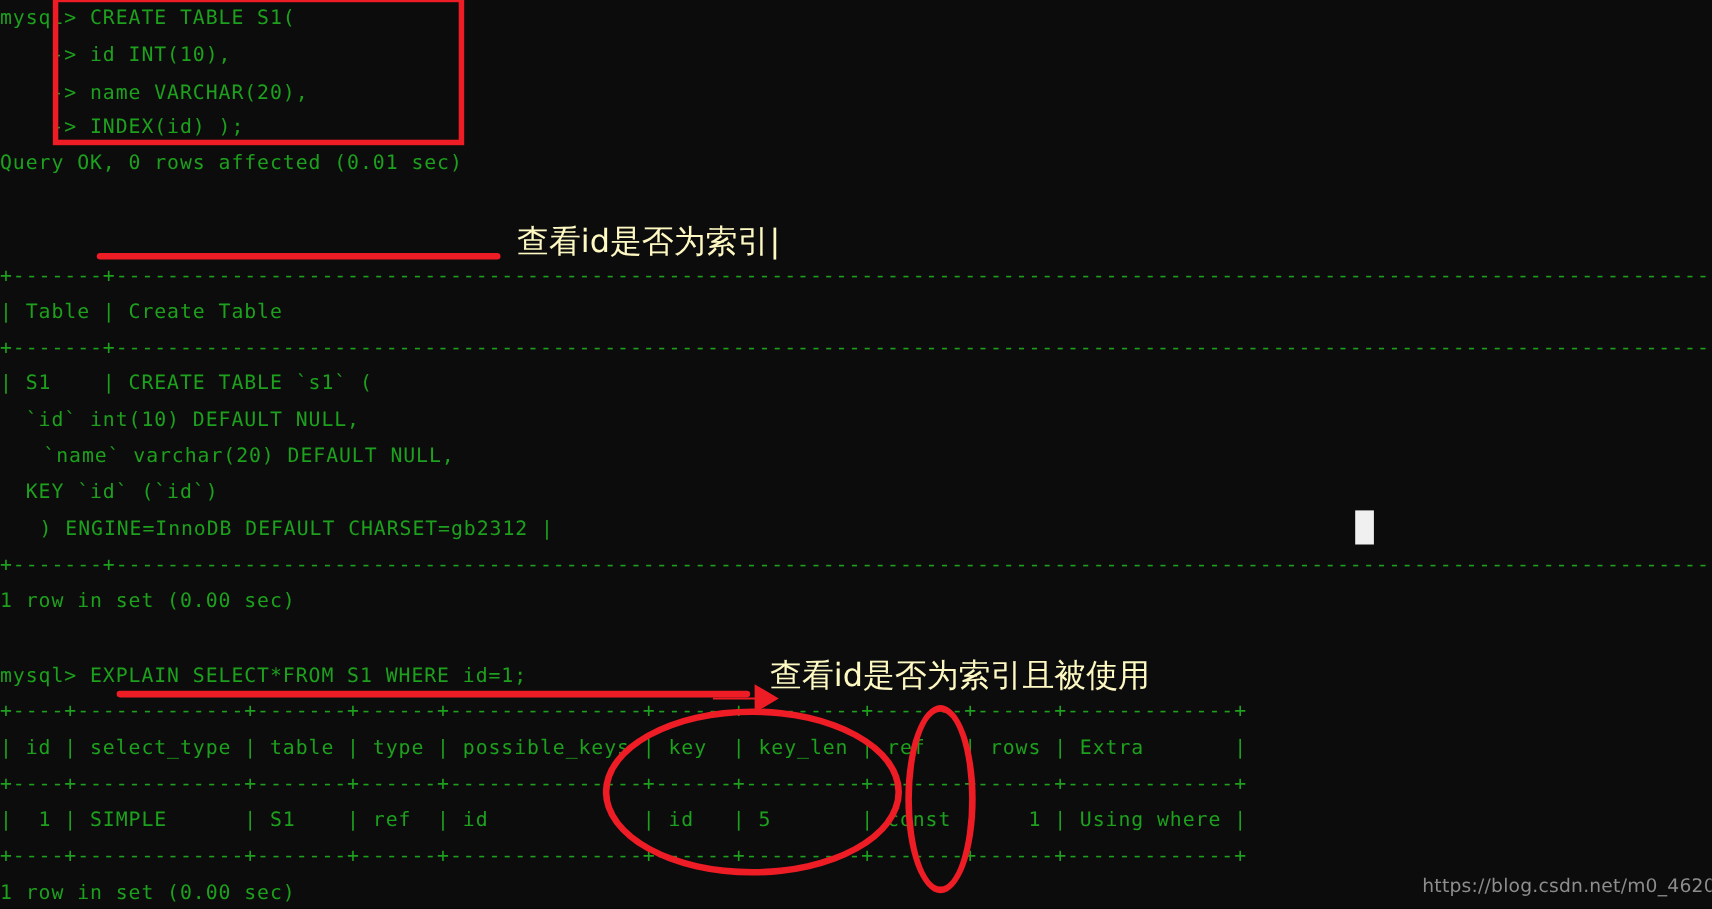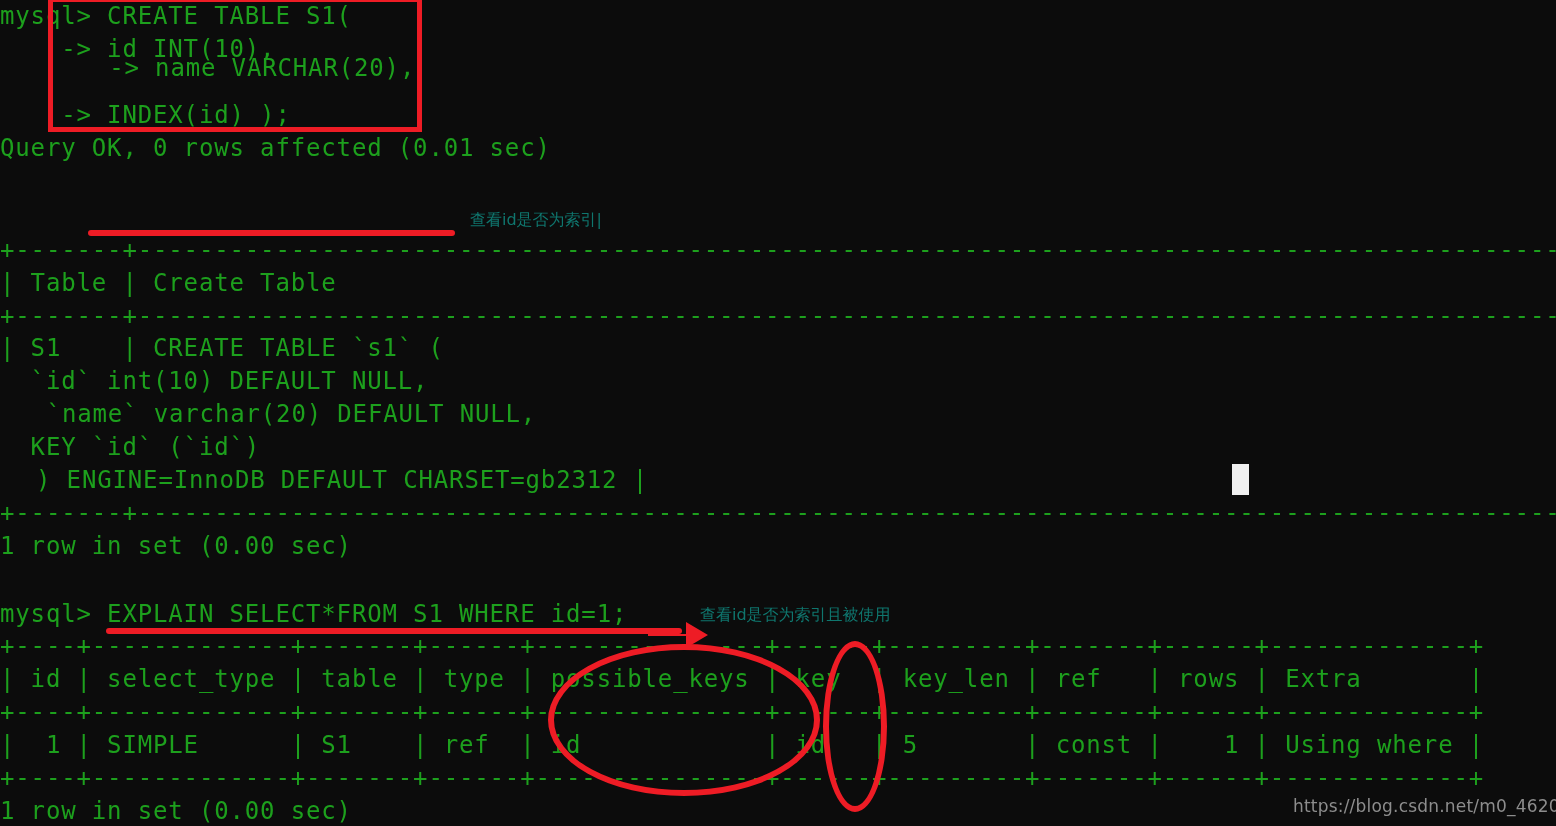--- a/index.html
+++ b/index.html
@@ -18,31 +18,31 @@
     width: 1556px;
     height: 826px;
     background: #0c0c0c;
   }
   .term-line {
     position: absolute;
     left: 0;
     white-space: pre;
     color: #1da01d;
     font-family: "DejaVu Sans Mono", "Liberation Mono", monospace;
-    font-size: 24px;
+    font-size: 18px;
     line-height: 33px;
     letter-spacing: 0.85px;
     height: 33px;
   }
   .cn-note {
     position: absolute;
     white-space: pre;
-    color: #0f766e;
+    color: #fef9c3;
     font-family: "DejaVu Sans", "Liberation Sans", sans-serif;
-    font-size: 16px;
+    font-size: 29px;
     line-height: 33px;
     height: 33px;
     font-weight: 500;
   }
   
   .ann-box {
     position: absolute;
     border: 5px solid #ee1c25;
     box-sizing: border-box;
     pointer-events: none;
@@ -78,21 +78,21 @@
     letter-spacing: 0.2px;
   }
 </style>
 </head>
 <body>
 
 <div id="terminal">
 
   <div class="term-line" style="top:0px;">mysql&gt; CREATE TABLE S1(</div>
   <div class="term-line" style="top:33px;">    -&gt; id INT(10),</div>
-  <div class="term-line" style="top:52px;padding-left:48px;">    -&gt; name VARCHAR(20),</div>
+  <div class="term-line" style="top:68px;">    -&gt; name VARCHAR(20),</div>
   <div class="term-line" style="top:99px;">    -&gt; INDEX(id) );</div>
   <div class="term-line" style="top:132px;">Query OK, 0 rows affected (0.01 sec)</div>
 
   <div class="term-line" style="top:234px;">+-------+---------------------------------------------------------------------------------------------------------------------------------------+</div>
   <div class="term-line" style="top:267px;">| Table | Create Table                                                                                                                          |</div>
   <div class="term-line" style="top:300px;">+-------+---------------------------------------------------------------------------------------------------------------------------------------+</div>
   <div class="term-line" style="top:332px;">| S1    | CREATE TABLE `s1` (</div>
   <div class="term-line" style="top:365px;">  `id` int(10) DEFAULT NULL,</div>
   <div class="term-line" style="top:398px;padding-left:16px;">  `name` varchar(20) DEFAULT NULL,</div>
   <div class="term-line" style="top:431px;text-align:right;">  KEY `id` (`id`)</div>

